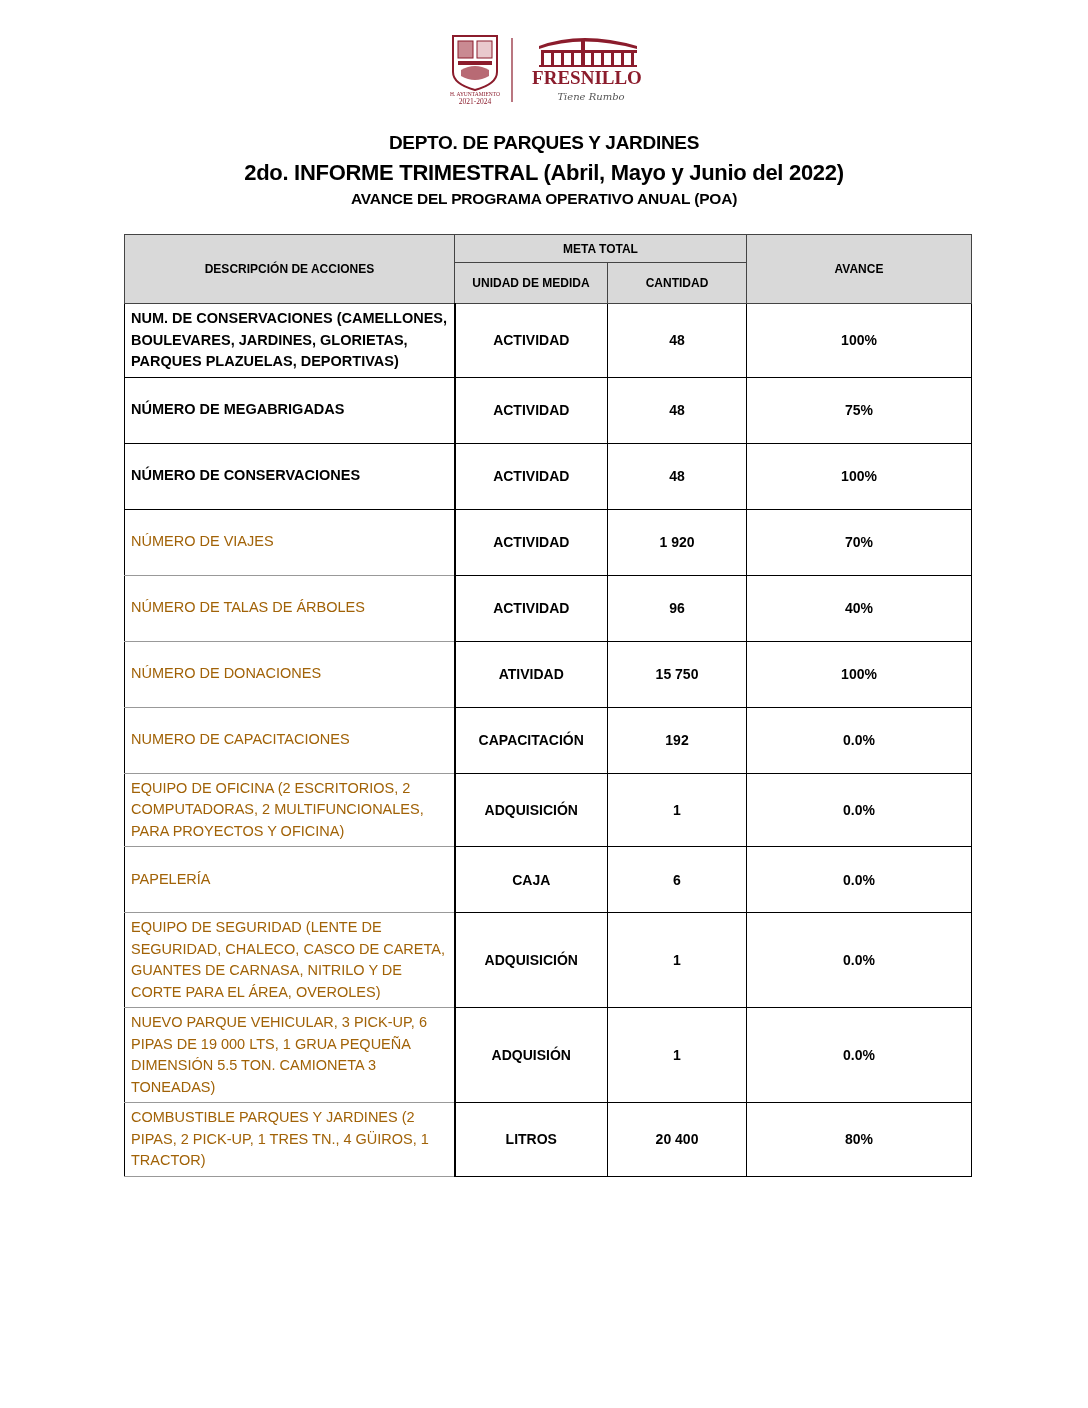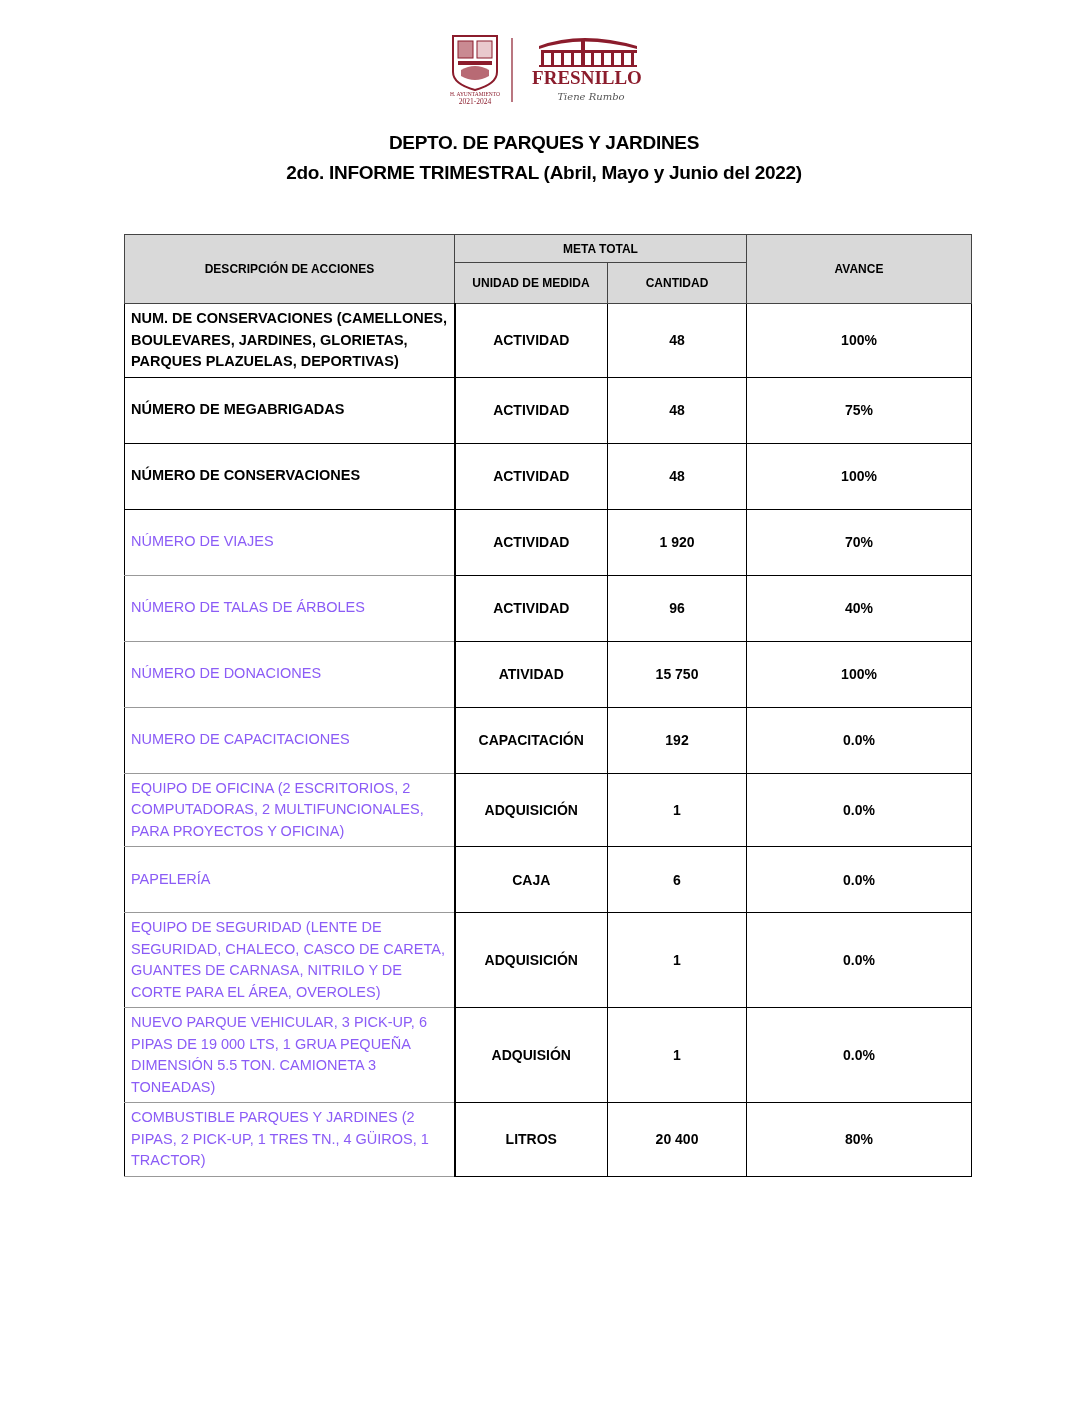--- a/index.html
+++ b/index.html
@@ -1,30 +1,30 @@
 <!DOCTYPE html>
 <html><head>
   <meta charset="utf-8">
   <style>
     html, body { margin: 0; padding: 0; background: #ffffff; }
     body { width: 1088px; height: 1408px; position: relative; font-family: "Liberation Sans", sans-serif; color: #000; }
     .logo { position: absolute; top: 32px; left: 447px; width: 200px; height: 74px; }
     .titles { position: absolute; top: 128px; left: 0; width: 1088px; text-align: center; font-family: "Liberation Sans", sans-serif; font-weight: bold; }
     .t1 { font-size: 19px; line-height: 30px; letter-spacing: -0.3px; }
-    .t2 { font-size: 19px; line-height: 30px; letter-spacing: -0.3px; }
+    .t2 { font-size: 22px; line-height: 30px; letter-spacing: -0.3px; }
     .t3 { font-size: 15.5px; line-height: 22px; letter-spacing: -0.2px; }
     table { position: absolute; top: 234px; left: 124px; width: 847px; border-collapse: collapse; table-layout: fixed; }
     th { background: #d9d9d9; font-family: "Liberation Sans", sans-serif; font-weight: bold; font-size: 12px; border: 1px solid #444; text-align: center; padding: 0; }
     th.h-desc, th.h-avance { height: 68px; }
     th.h-meta { height: 27px; }
     th.h-sub { height: 40px; }
     td { border: 1.5px solid #000; font-size: 14px; text-align: center; vertical-align: middle; padding: 4px 6px; }
     td.desc { text-align: left; line-height: 21.5px; border-left: 1.5px solid #000; border-right: 2px solid #000; font-size: 14.5px; }
     td.desc.strong { color: #000; font-weight: 600; }
-    td.desc.light { color: #8b5cf6; font-weight: normal; }
+    td.desc.light { color: #a16207; font-weight: normal; }
     tr.r-bottom-gray td.desc { border-bottom: 1px solid #999; }
     td.val { font-weight: 600; }
   </style>
 </head>
 <body>
 
 <div class="logo">
   <svg width="200" height="74" viewBox="0 0 200 74">
 
     <g>
@@ -54,20 +54,21 @@
       <rect x="92" y="33" width="98" height="2"></rect>
     </g>
     <text x="140" y="52" text-anchor="middle" font-family="Liberation Serif, serif" font-weight="bold" font-size="19" fill="#8b1c2c">FRESNILLO</text>
     <text x="144" y="68" text-anchor="middle" font-family="DejaVu Serif, serif" font-style="italic" font-size="10" fill="#555">Tiene Rumbo</text>
   </svg>
 </div>
 
 <div class="titles">
   <div class="t1">DEPTO. DE PARQUES Y JARDINES</div>
   <div class="t2">2do. INFORME TRIMESTRAL  (Abril, Mayo y Junio del 2022)</div>
+  <div class="t3">AVANCE DEL PROGRAMA OPERATIVO ANUAL (POA)</div>
 </div>
 
 <table>
   <colgroup>
     <col style="width:330px">
       <col style="width:153px">
       <col style="width:139px">
       <col style="width:225px">
   </colgroup>
   <thead>

